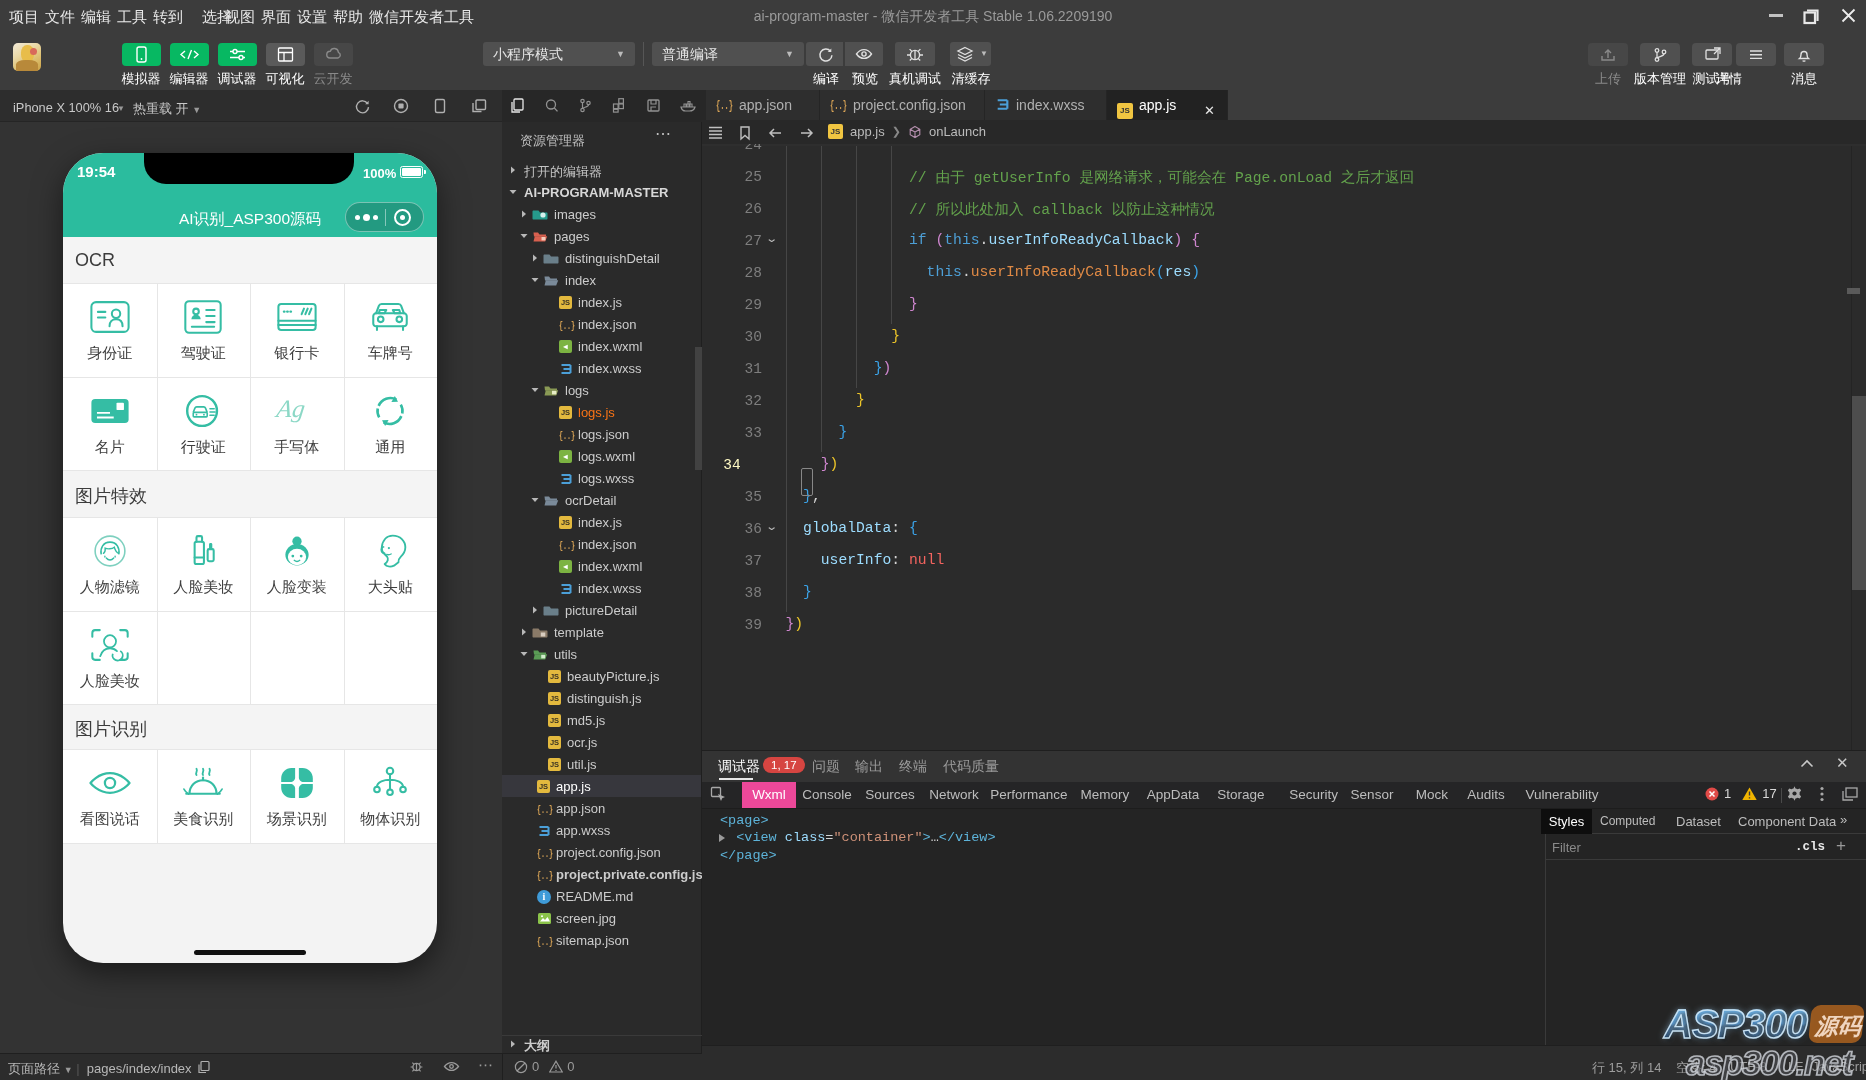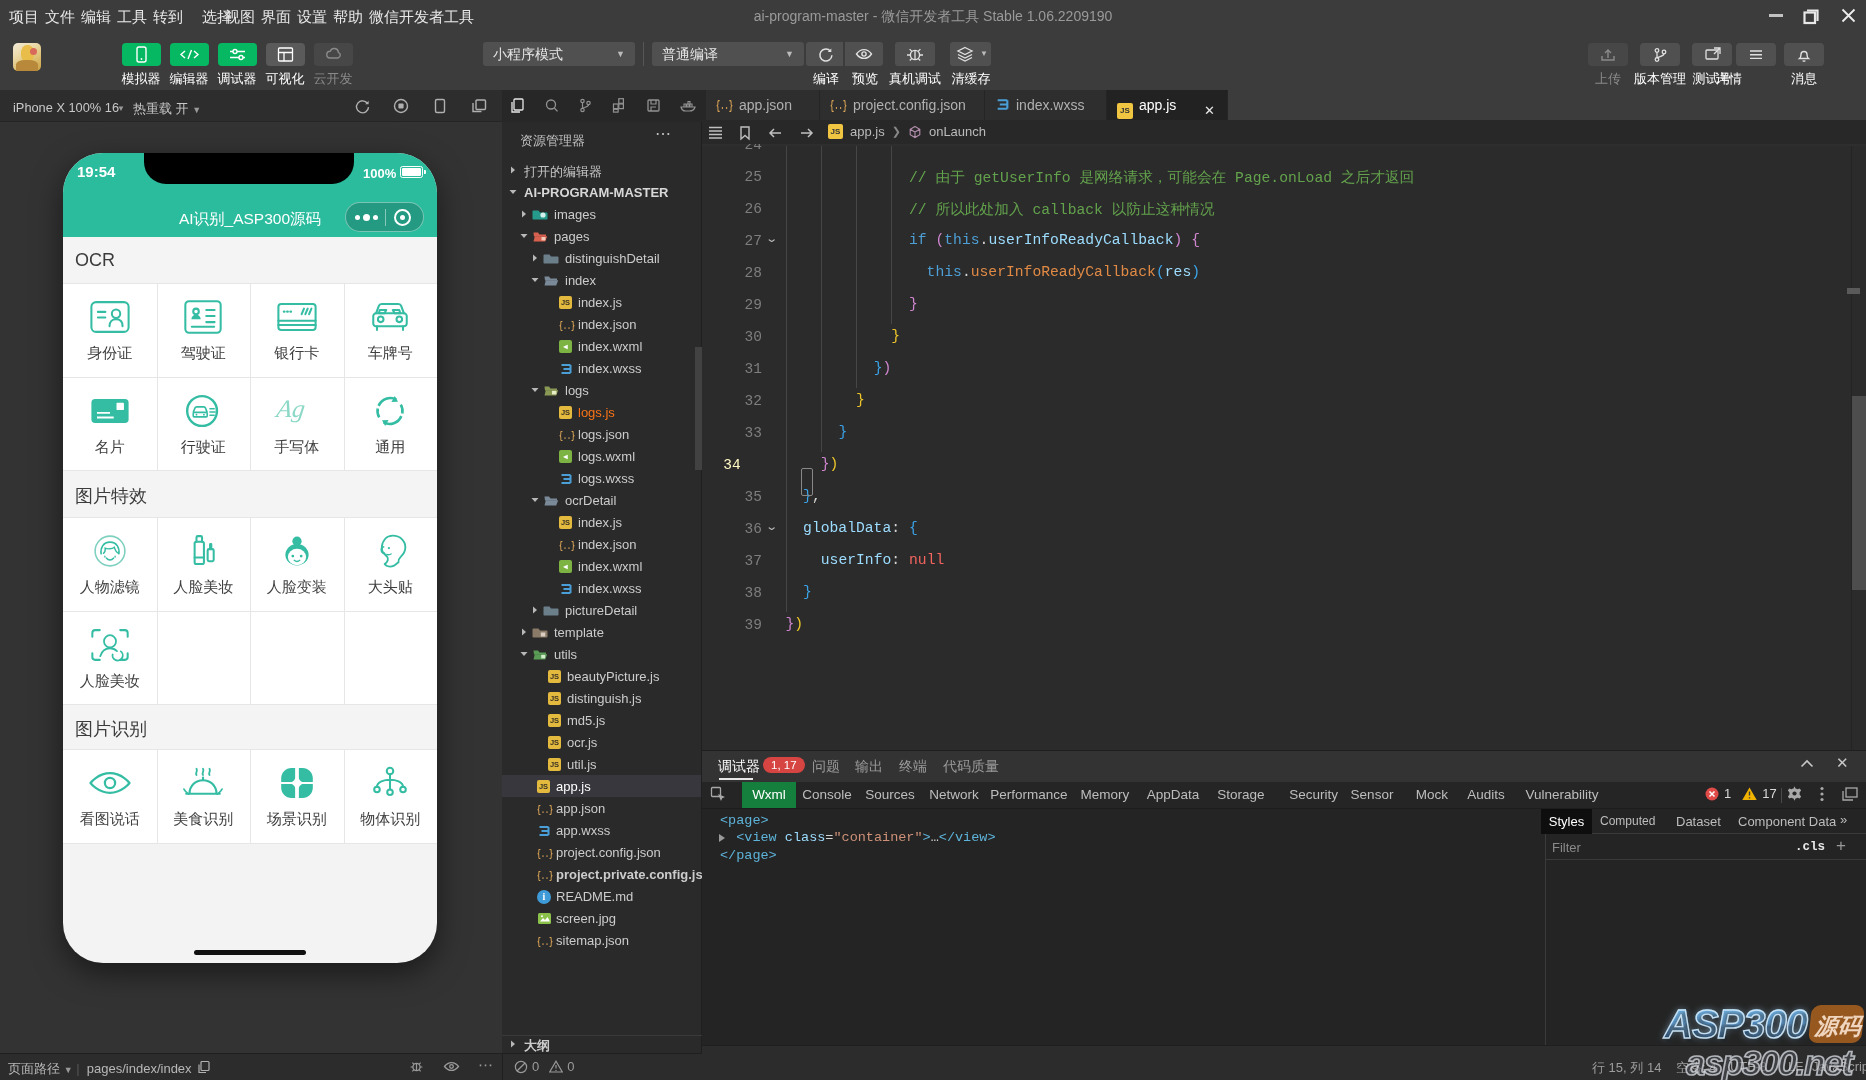--- a/index.html
+++ b/index.html
@@ -781,21 +781,21 @@
 <span style="font-size:15px;margin-top:-3px;">✕</span>
   </div>
 <div class="a" style="left:702px;top:782px;width:1164px;height:26px;background:#252526"></div>
 <div class="a" style="left:710px;top:786px;">
     <svg width="16" height="16" viewBox="0 0 16 16">
       <rect x="1.5" y="1.5" width="9" height="9" rx="1" fill="none" stroke="#a8a8a8" stroke-width="1.3"></rect>
       <path d="M8 8l3 7 1.2-2.8L15 11z" fill="#a8a8a8"></path>
     </svg>
   </div>
 <div class="a" style="left:702px;top:808px;width:1164px;height:1px;background:#1d1d1d"></div>
-<div class="a" style="left:742px;top:782px;width:54px;height:26px;background:#15803d;color:#fff;font-size:13.5px;text-align:center;line-height:26px;">Wxml</div>
+<div class="a" style="left:742px;top:782px;width:54px;height:26px;background:#ec4899;color:#fff;font-size:13.5px;text-align:center;line-height:26px;">Wxml</div>
 <div class="a" style="left:796px;top:782px;width:62px;height:26px;color:#bdbdbd;font-size:13.5px;text-align:center;line-height:26px;white-space:nowrap;">Console</div>
 <div class="a" style="left:858px;top:782px;width:64px;height:26px;color:#bdbdbd;font-size:13.5px;text-align:center;line-height:26px;white-space:nowrap;">Sources</div>
 <div class="a" style="left:922px;top:782px;width:64px;height:26px;color:#bdbdbd;font-size:13.5px;text-align:center;line-height:26px;white-space:nowrap;">Network</div>
 <div class="a" style="left:986px;top:782px;width:86px;height:26px;color:#bdbdbd;font-size:13.5px;text-align:center;line-height:26px;white-space:nowrap;">Performance</div>
 <div class="a" style="left:1072px;top:782px;width:66px;height:26px;color:#bdbdbd;font-size:13.5px;text-align:center;line-height:26px;white-space:nowrap;">Memory</div>
 <div class="a" style="left:1138px;top:782px;width:70px;height:26px;color:#bdbdbd;font-size:13.5px;text-align:center;line-height:26px;white-space:nowrap;">AppData</div>
 <div class="a" style="left:1208px;top:782px;width:66px;height:26px;color:#bdbdbd;font-size:13.5px;text-align:center;line-height:26px;white-space:nowrap;">Storage</div>
 <div class="a" style="left:1274px;top:782px;width:64px;height:26px;color:#bdbdbd;font-size:13.5px;text-align:right;line-height:26px;white-space:nowrap;">Security</div>
 <div class="a" style="left:1338px;top:782px;width:68px;height:26px;color:#bdbdbd;font-size:13.5px;text-align:center;line-height:26px;white-space:nowrap;">Sensor</div>
 <div class="a" style="left:1406px;top:782px;width:52px;height:26px;color:#bdbdbd;font-size:13.5px;text-align:center;line-height:26px;white-space:nowrap;">Mock</div>

